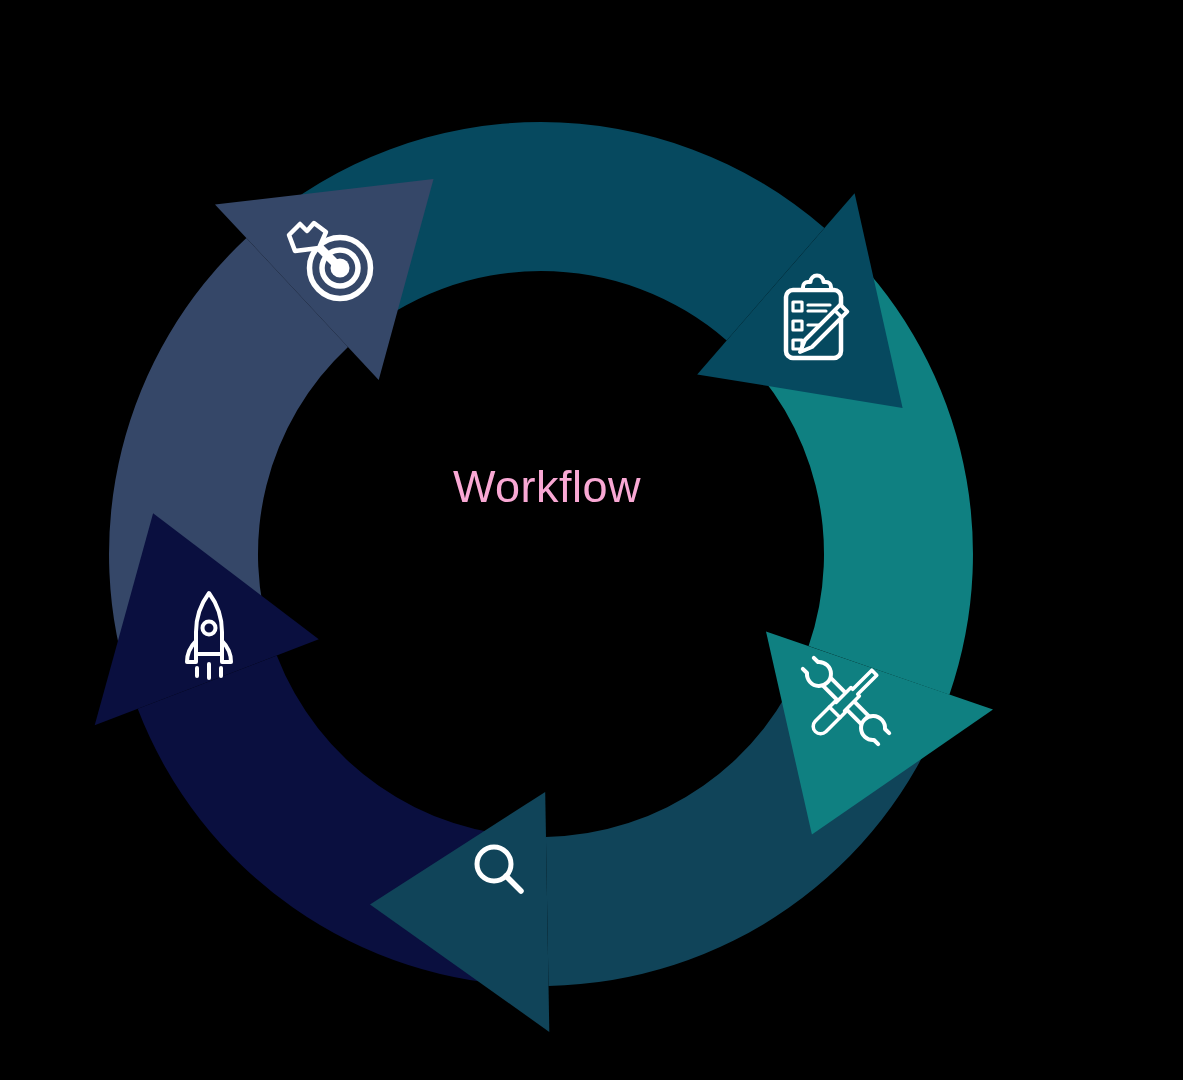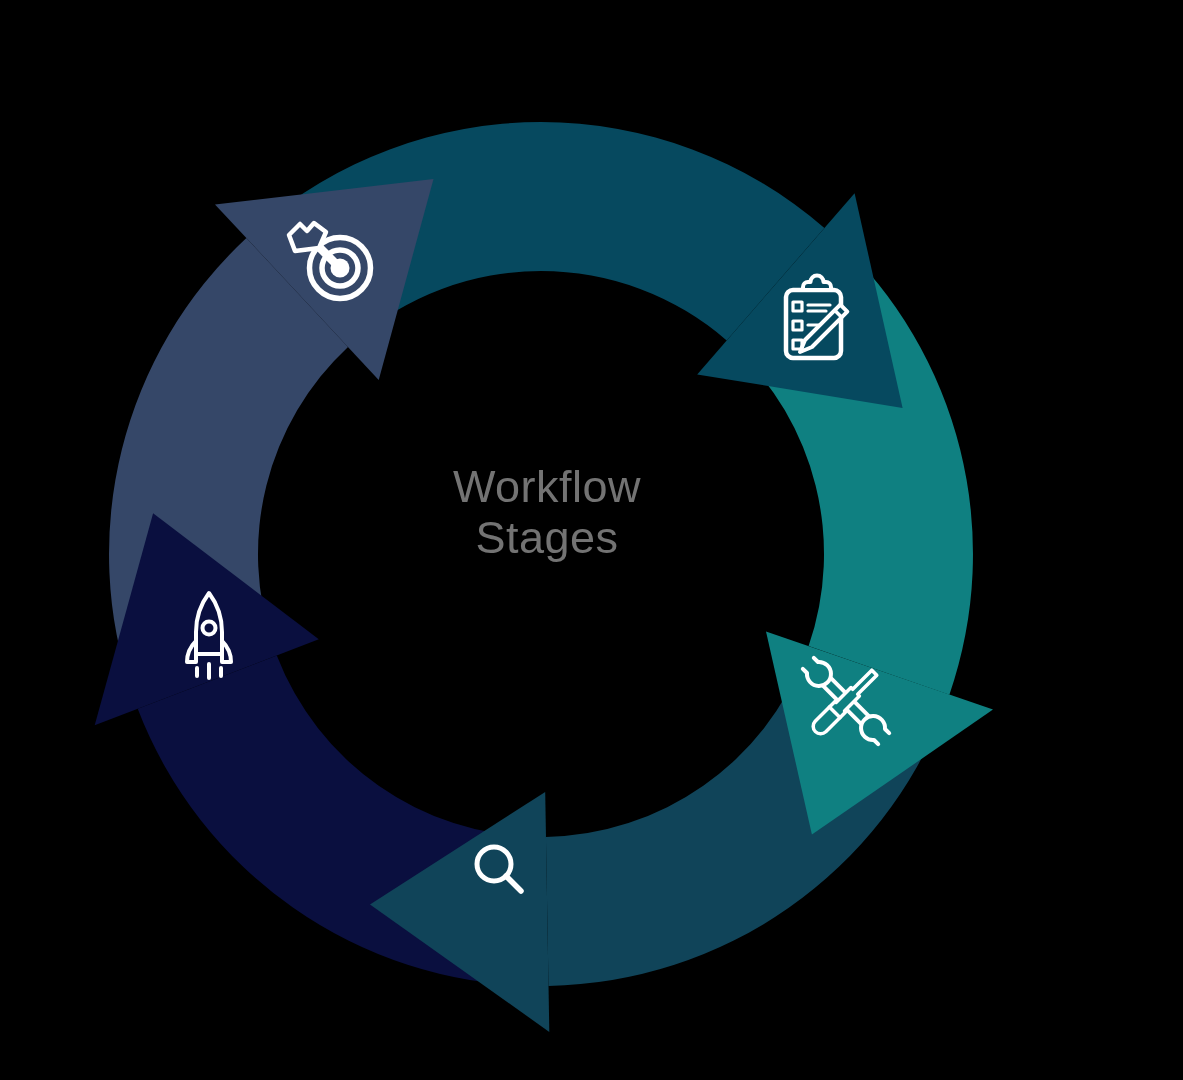--- a/index.html
+++ b/index.html
@@ -105,18 +105,17 @@
       <path class="icon-filled" stroke-width="4" d="M209,593 C215,601 222,615 222,632 L222,654 L196,654 L196,632 C196,615 203,601 209,593 Z" fill="#0A0F3F"></path>
       <path class="icon-filled" stroke-width="4" d="M196,641 C191,646 187,653 187,662 L196,662 Z" fill="#0A0F3F"></path>
       <path class="icon-filled" stroke-width="4" d="M222,641 C227,646 231,653 231,662 L222,662 Z" fill="#0A0F3F"></path>
       <circle class="icon-filled" cx="209" cy="628" r="6.5" stroke-width="4" fill="#0A0F3F"></circle>
       <path class="icon-stroke" d="M197,668 L197,676" stroke-width="4"></path>
       <path class="icon-stroke" d="M209,664 L209,678" stroke-width="4"></path>
       <path class="icon-stroke" d="M221,668 L221,676" stroke-width="4"></path>
     </g>
   </svg>
 
-  <div class="page-title" style="color: #737373;">
+  <div class="page-title" style="color: #f9a8d4;">
     <div>Workflow</div>
-    <div>Stages</div>
   </div>
 
 </div>
 
 </body></html>

